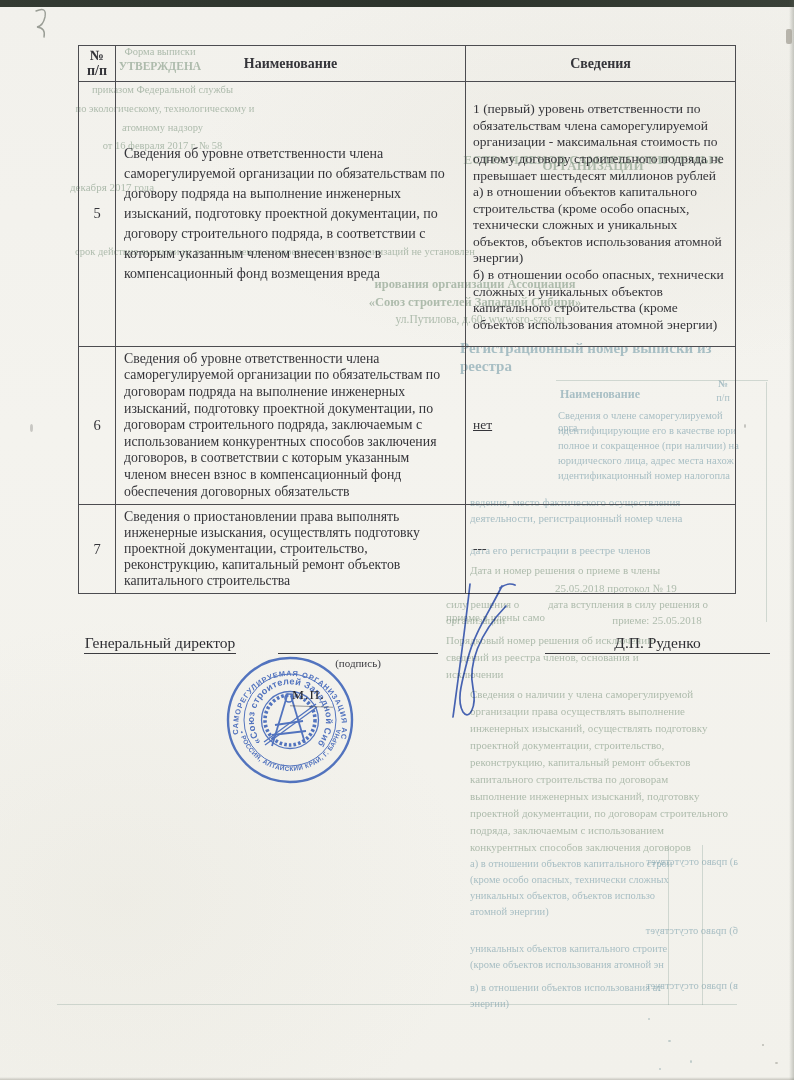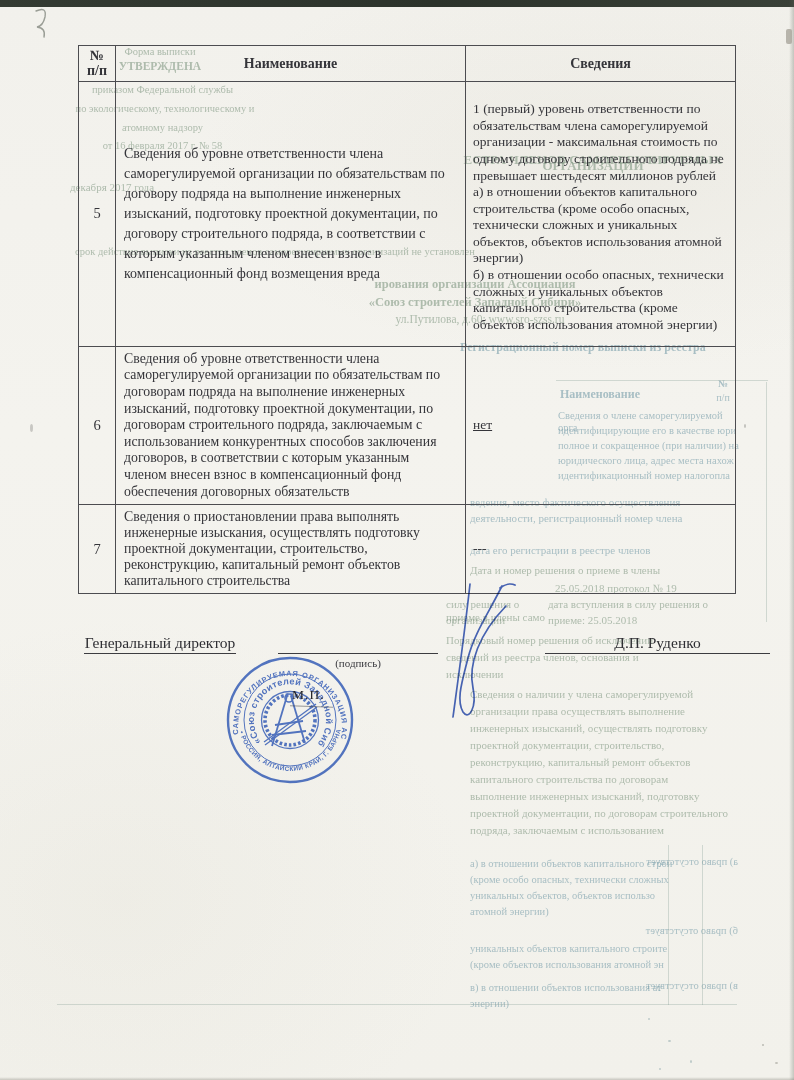--- a/index.html
+++ b/index.html
@@ -81,50 +81,51 @@
       <span class="bleed bleed-g" style="left: 55px; top: 103px; width: 220px; font-size: 10.5px; text-align: center;">по экологическому, технологическому и</span>
       <span class="bleed bleed-g" style="left: 65px; top: 122px; width: 195px; font-size: 10.5px; text-align: center;">атомному надзору</span>
       <span class="bleed bleed-g" style="left: 65px; top: 140px; width: 195px; font-size: 10.5px; text-align: center;">от 16 февраля 2017 г. № 58</span>
       <span class="bleed bleed-g bold" style="left: 448px; top: 140px; width: 290px; font-size: 13px; text-align: center; margin-top: 12px;">ЕСТРА ЧЛЕНОВ САМОРЕГУЛИРУЕМЫХ</span>
       <span class="bleed bleed-g bold" style="left: 448px; top: 158px; width: 290px; font-size: 13px; text-align: center;">ОРГАНИЗАЦИЙ</span>
       <span class="bleed bleed-g" style="left: 70px; top: 181px; width: 140px; font-size: 11px;">декабря 2017 года</span>
       <span class="bleed bleed-g" style="left: 75px; top: 246px; width: 520px; font-size: 10.5px;">срок действия выписки из реестра членов саморегулируемых организаций не установлен</span>
       <span class="bleed bleed-g bold" style="left: 320px; top: 277px; width: 310px; font-size: 12.5px; text-align: center;">ирования организации Ассоциация</span>
       <span class="bleed bleed-g bold" style="left: 320px; top: 295px; width: 310px; font-size: 12.5px; text-align: center;">«Союз строителей Западной Сибири»</span>
       <span class="bleed bleed-g" style="left: 330px; top: 313px; width: 300px; font-size: 11.5px; text-align: center;">ул.Путилова, д.60;  www.sro-szss.ru</span>
-      <span class="bleed bleed-c bold" style="left: 460px; top: 340px; width: 280px; font-size: 12px;">Регистрационный номер выписки из реестра</span>
+      <span class="bleed bleed-c bold" style="left: 460px; top: 340px; width: 280px; font-size: 15px;">Регистрационный номер выписки из реестра</span>
       <span class="bleed bleed-c bold" style="left: 712px; top: 378px; width: 22px; font-size: 10px; text-align: center;">№</span>
       <span class="bleed bleed-c" style="left: 710px; top: 392px; width: 26px; font-size: 10px; text-align: center;">п/п</span>
       <span class="bleed bleed-c bold" style="left: 560px; top: 387px; width: 115px; font-size: 12px;">Наименование</span>
       <span class="bleed bleed-c" style="left: 558px; top: 410px; width: 185px; font-size: 10.5px;">Сведения о члене саморегулируемой орга</span>
       <span class="bleed bleed-c" style="left: 558px; top: 425px; width: 185px; font-size: 10.5px;">идентифицирующие его в качестве юри</span>
       <span class="bleed bleed-c" style="left: 558px; top: 440px; width: 185px; font-size: 10.5px;">полное и сокращенное (при наличии) на</span>
       <span class="bleed bleed-c" style="left: 558px; top: 455px; width: 185px; font-size: 10.5px;">юридического лица, адрес места нахож</span>
       <span class="bleed bleed-c" style="left: 558px; top: 470px; width: 185px; font-size: 10.5px;">идентификационный номер налогопла</span>
       <span class="bleed bleed-c" style="left: 470px; top: 496px; width: 265px; font-size: 11px;">ведения, место фактического осуществления</span>
       <span class="bleed bleed-c" style="left: 470px; top: 512px; width: 265px; font-size: 11px;">деятельности, регистрационный номер члена</span>
       <span class="bleed bleed-c" style="left: 470px; top: 544px; width: 265px; font-size: 11px;">дата его регистрации в реестре членов</span>
       <span class="bleed bleed-g" style="left: 470px; top: 564px; width: 265px; font-size: 11px;">Дата и номер решения о приеме в члены</span>
       <span class="bleed bleed-g" style="left: 555px; top: 582px; width: 210px; font-size: 11px;">25.05.2018 протокол № 19</span>
       <span class="bleed bleed-g" style="left: 548px; top: 598px; width: 218px; font-size: 11px;">дата вступления в силу решения о</span>
-      <span class="bleed bleed-g" style="left: 548px; top: 614px; width: 218px; font-size: 11px;">приеме: 25.05.2018</span>
+      <span class="bleed bleed-g" style="left: 548px; top: 614px; width: 218px; font-size: 11px; text-align: center;">приеме: 25.05.2018</span>
       <span class="bleed bleed-g" style="left: 446px; top: 598px; width: 100px; font-size: 11px;">силу решения о приеме в члены само</span>
       <span class="bleed bleed-g" style="left: 446px; top: 614px; width: 95px; font-size: 11px;">организации</span>
       <span class="bleed bleed-g" style="left: 446px; top: 634px; width: 275px; font-size: 11px;">Порядковый номер решения об исключении</span>
       <span class="bleed bleed-g" style="left: 446px; top: 651px; width: 265px; font-size: 11px;">сведений из реестра членов, основания и</span>
       <span class="bleed bleed-g" style="left: 446px; top: 668px; width: 120px; font-size: 11px;">исключении</span>
       <span class="bleed bleed-g" style="left: 470px; top: 688px; width: 300px; font-size: 11px;">Сведения о наличии у члена саморегулируемой</span>
       <span class="bleed bleed-g" style="left: 470px; top: 705px; width: 300px; font-size: 11px;">организации права осуществлять выполнение</span>
       <span class="bleed bleed-g" style="left: 470px; top: 722px; width: 300px; font-size: 11px;">инженерных изысканий, осуществлять подготовку</span>
       <span class="bleed bleed-g" style="left: 470px; top: 739px; width: 300px; font-size: 11px;">проектной документации, строительство,</span>
       <span class="bleed bleed-g" style="left: 470px; top: 756px; width: 300px; font-size: 11px;">реконструкцию, капитальный ремонт объектов</span>
       <span class="bleed bleed-g" style="left: 470px; top: 773px; width: 300px; font-size: 11px;">капитального строительства по договорам</span>
       <span class="bleed bleed-g" style="left: 470px; top: 790px; width: 300px; font-size: 11px;">выполнение инженерных изысканий, подготовку</span>
       <span class="bleed bleed-g" style="left: 470px; top: 807px; width: 310px; font-size: 11px;">проектной документации, по договорам строительного</span>
       <span class="bleed bleed-g" style="left: 470px; top: 824px; width: 300px; font-size: 11px;">подряда, заключаемым с использованием</span>
+      <span class="bleed bleed-g" style="left: 470px; top: 841px; width: 300px; font-size: 11px;">конкурентных способов заключения договоров</span>
       <span class="bleed bleed-c" style="left: 470px; top: 858px; width: 280px; font-size: 10.5px;">а) в отношении объектов капитального строи</span>
       <span class="bleed bleed-c" style="left: 470px; top: 874px; width: 280px; font-size: 10.5px;">(кроме особо опасных, технически сложных</span>
       <span class="bleed bleed-c" style="left: 470px; top: 890px; width: 280px; font-size: 10.5px;">уникальных объектов, объектов использо</span>
       <span class="bleed bleed-c" style="left: 470px; top: 906px; width: 280px; font-size: 10.5px;">атомной энергии)</span>
       <span class="bleed bleed-c" style="left: 470px; top: 943px; width: 280px; font-size: 10.5px;">уникальных объектов капитального строите</span>
       <span class="bleed bleed-c" style="left: 470px; top: 959px; width: 280px; font-size: 10.5px;">(кроме объектов использования атомной эн</span>
       <span class="bleed bleed-c" style="left: 470px; top: 982px; width: 280px; font-size: 10.5px;">в) в отношении объектов использования ат</span>
       <span class="bleed bleed-c" style="left: 470px; top: 998px; width: 280px; font-size: 10.5px;">энергии)</span>
       <span class="bleed bleed-c mirror" style="left: 638px; top: 856px; width: 100px; font-size: 10.5px;">а) право отсутствует</span>
       <span class="bleed bleed-c mirror" style="left: 638px; top: 925px; width: 100px; font-size: 10.5px;">б) право отсутствует</span>

